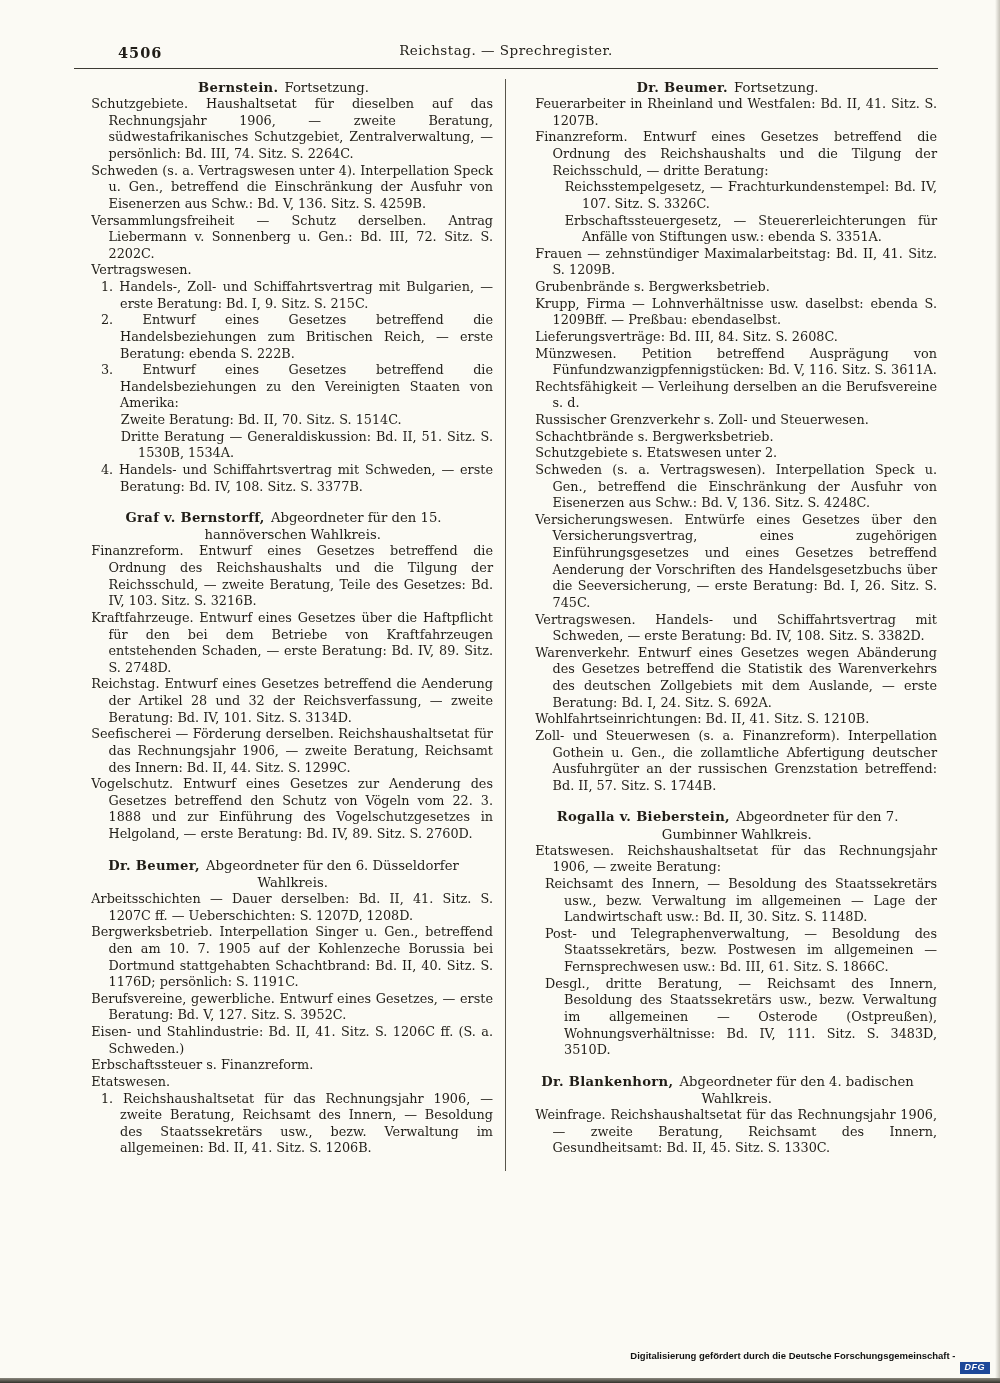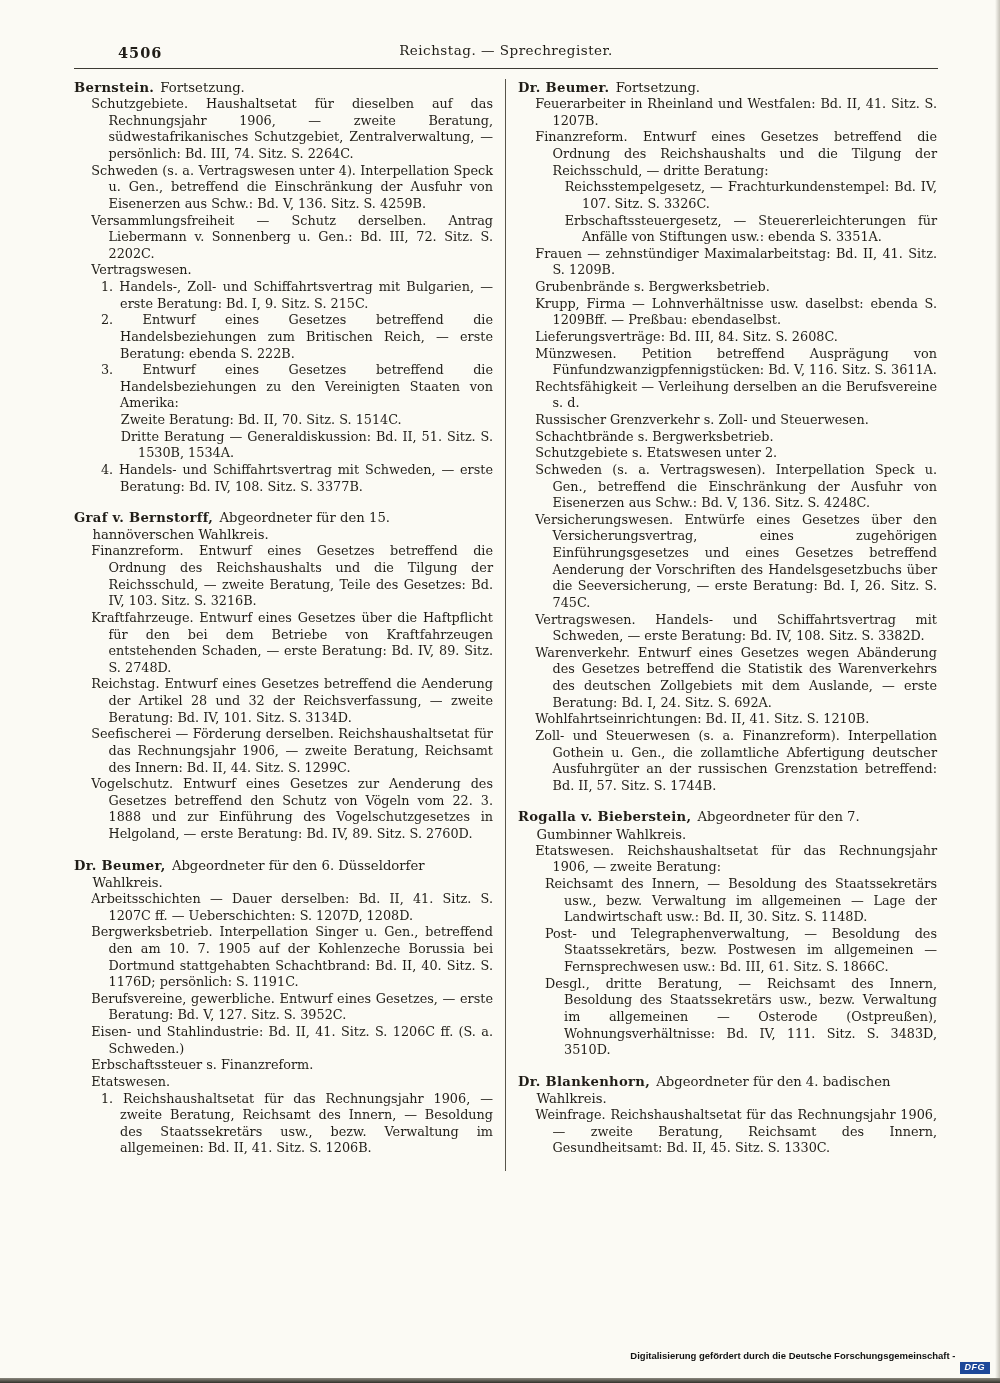--- a/index.html
+++ b/index.html
@@ -24,21 +24,21 @@
   }
   .header-rule { border: none; border-top: 1.4px solid #3c3a33; margin-top: 4px; }
 
   .columns { display: flex; margin-top: 10px; align-items: stretch; }
   .column { width: 419px; }
   .column-divider { width: 1px; background: #57544b; margin: 0 12px; flex: 0 0 1px; }
 
   .entry-section { margin-bottom: 14px; }
   .entry-heading {
     font-size: 13.2px; line-height: 1.3;
-    padding-left: 1.4em; text-indent: -1.4em;
+    padding-left: 1.4em; text-indent: -1.4em; text-align: center;
   }
   .entry-heading b { font-weight: bold; letter-spacing: 0.3px; }
   .entry-heading .entry-desc { margin-left: 2px; }
 
   .entry-item {
     font-size: 12.8px; line-height: 1.3;
     text-align: justify;
   }
   .indent-1 { padding-left: 2.7em; text-indent: -1.35em; }
   .indent-2 { padding-left: 3.6em; text-indent: -1.5em; }

